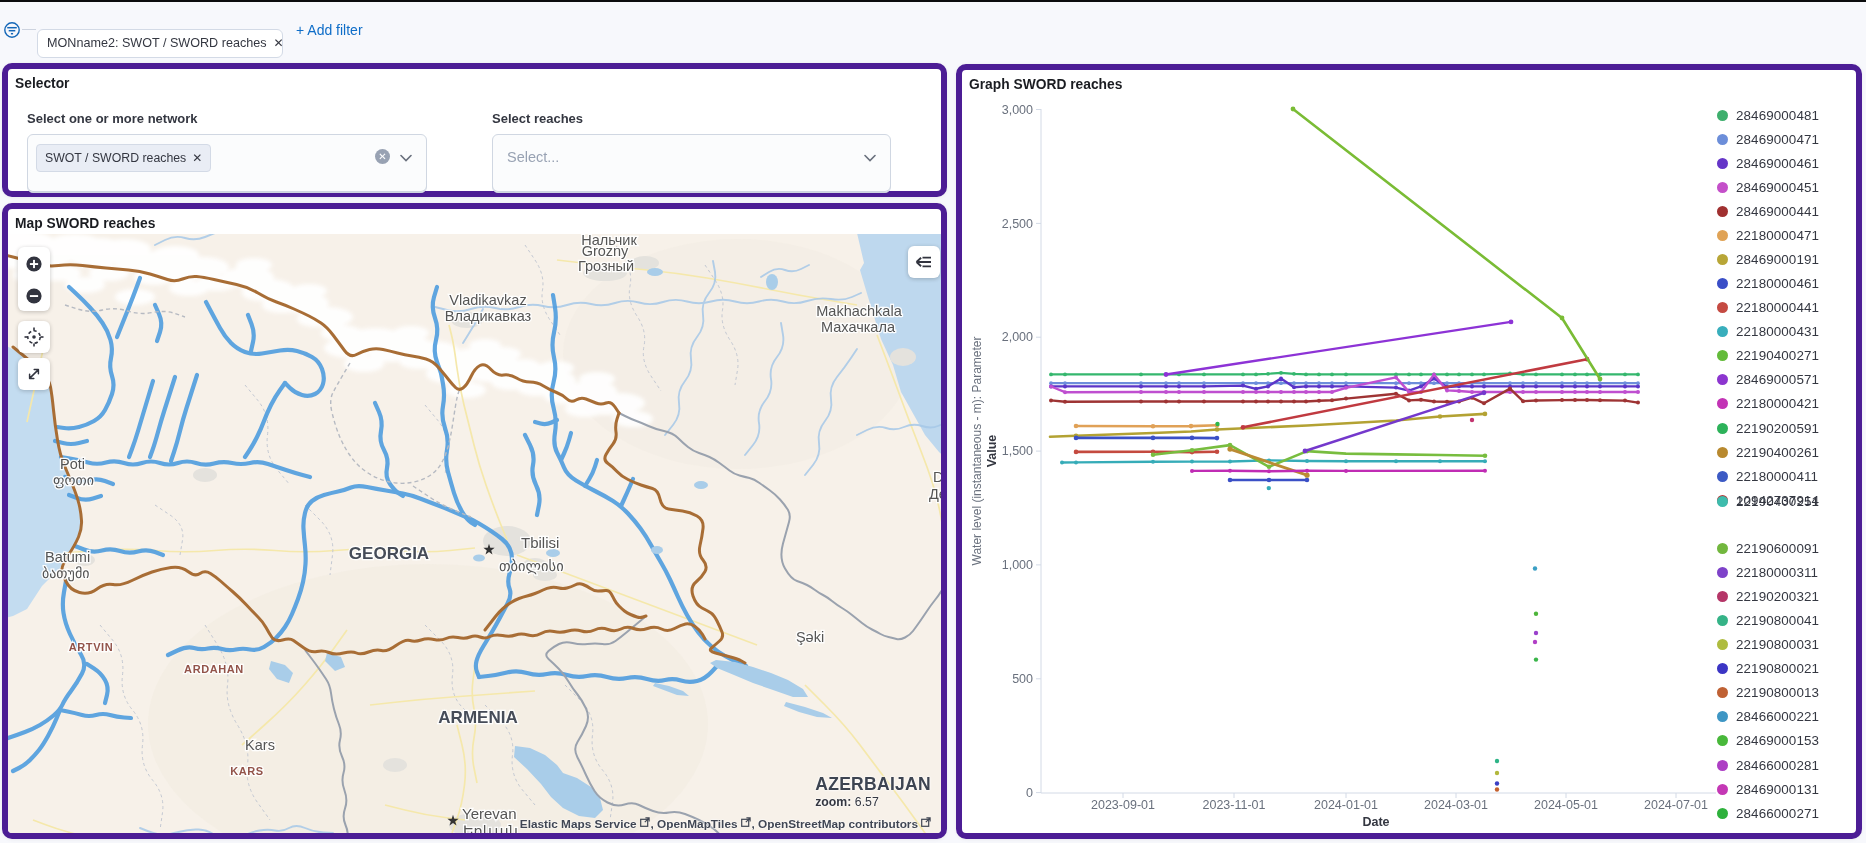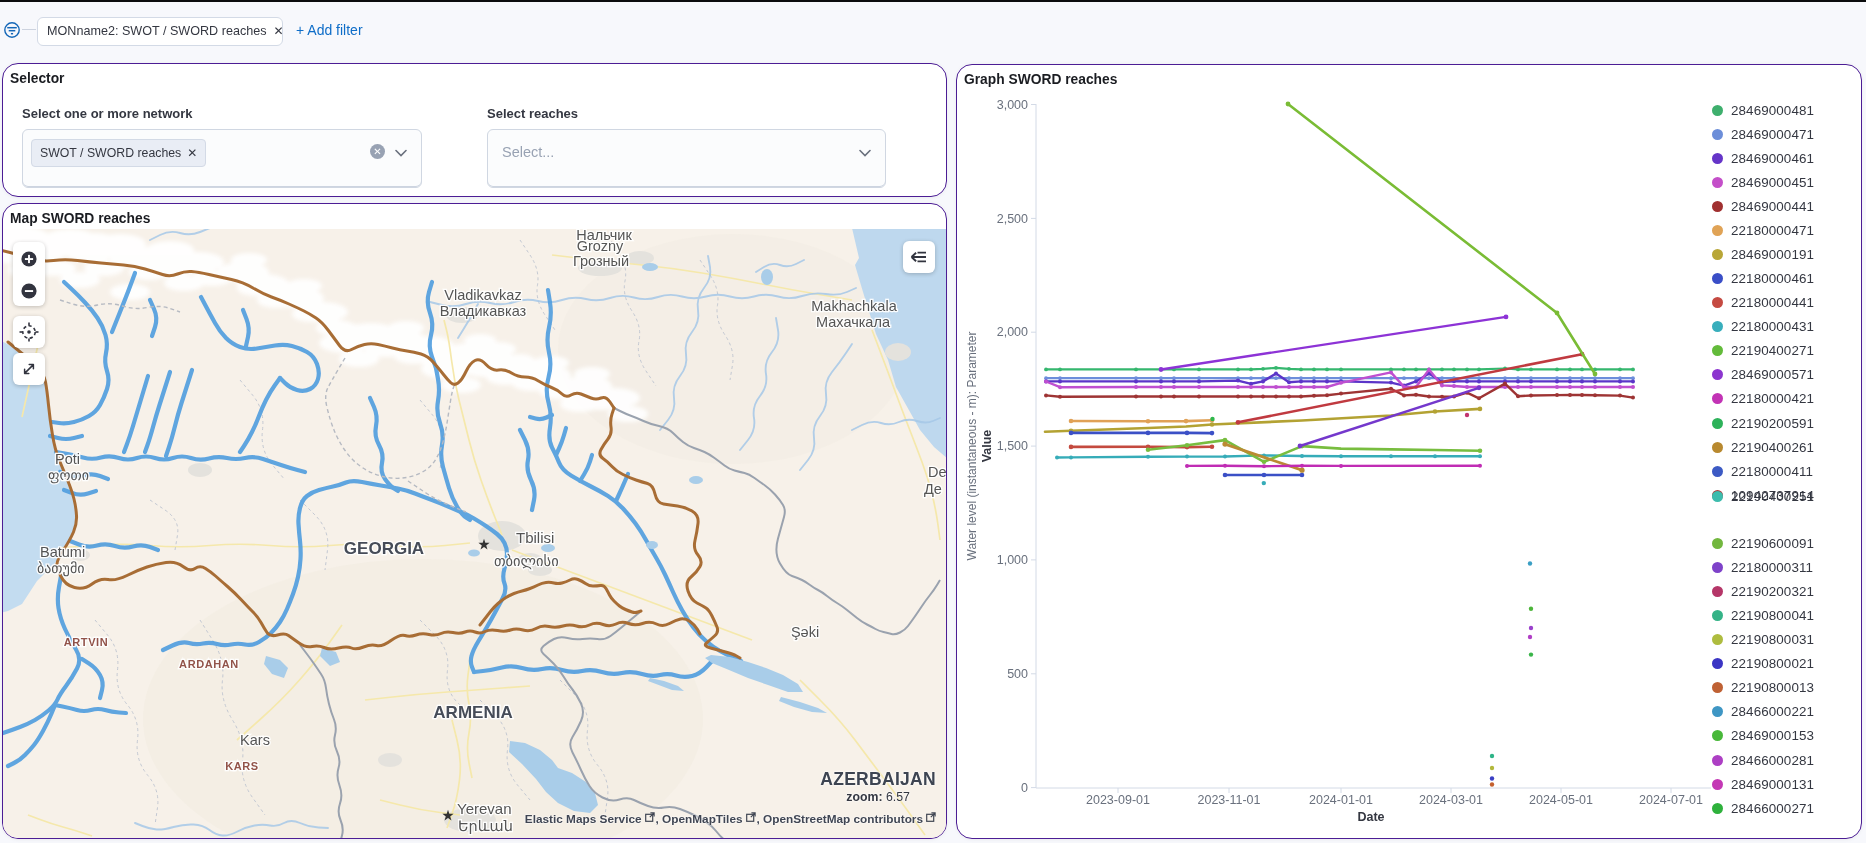--- a/index.html
+++ b/index.html
@@ -1,23 +1,23 @@
 <!DOCTYPE html>
 <html><head><meta charset="utf-8">
 <style>
 * { margin:0; padding:0; box-sizing:border-box; }
 html,body { width:1866px; height:843px; overflow:hidden;
   font-family:"Liberation Sans", sans-serif; background:#f7f8fc; }
 .topstrip { position:absolute; left:0; top:0; width:1866px; height:2px; background:#0b0c0e; }
-.panel { position:absolute; background:#fff; border:1px solid #4c1d95; border-radius:16px;
+.panel { position:absolute; background:#fff; border:6px solid #4c1d95; border-radius:10px;
   box-shadow:0 0.9px 4px -1px rgba(0,0,0,.08); }
 .ptitle { position:absolute; left:7px; top:7px; font-size:13.8px; font-weight:700; color:#1a1c21; }
 .filtericon { position:absolute; left:4px; top:22px; }
 .fconn { position:absolute; left:22px; top:29px; width:14px; height:1px; background:#cdd3df; }
-.fpill { position:absolute; left:37px; top:17px; width:246px; height:29px; background:#fff;
+.fpill { position:absolute; left:37px; top:29px; width:246px; height:29px; background:#fff;
   border:1px solid #d3dae6; border-radius:6px; font-size:12.6px; color:#343741;
   line-height:27px; padding-left:9px; white-space:nowrap; }
 .fpill .x { color:#343741; font-size:12px; margin-left:7px; }
 .addfilter { position:absolute; left:296px; top:22px; font-size:14px; color:#0e6dc8; }
 .combolabel { position:absolute; font-size:13px; font-weight:700; color:#343741; }
 .combo { position:absolute; height:59px; background:#fbfcfd; border:1px solid #d0d7e2;
   border-radius:6px; box-shadow:inset 0 -1px 0 #cdd4e0; }
 .cpill { position:absolute; left:8px; top:9px; height:28px; background:#e9edf5;
   border:1px solid #d3dae6; border-radius:4px; font-size:12.3px; color:#343741;
   line-height:26px; padding:0 8px; white-space:nowrap; }
@@ -27,21 +27,21 @@
   color:#fff; font-size:10px; line-height:15px; text-align:center; }
 .chev { position:absolute; width:12px; height:8px; }
 .chev svg { display:block; }
 .lgr { position:absolute; left:755px; height:17px; display:flex; align-items:center; }
 .lgd { width:11px; height:11px; border-radius:50%; display:inline-block; flex:none; }
 .lgt { font-size:13.4px; color:#343741; margin-left:8px; letter-spacing:0.1px; }
 .mapctl { position:absolute; background:#fff; border-radius:6px;
   box-shadow:0 1px 4px rgba(0,0,0,.22); }
 .attrib { position:absolute; right:9px; top:608px; font-size:11.8px; font-weight:700;
   color:#404653; text-shadow:0 0 2px #fff,0 0 2px #fff; }
-.azlabel { position:absolute; right:10px; top:565px; text-align:center;
+.azlabel { position:absolute; right:10px; top:565px; text-align:left;
   text-shadow:0 0 2px #fff,0 0 3px #fff; }
 .azlabel .c { font-size:17.5px; font-weight:700; color:#3d4451; letter-spacing:0.3px; }
 .azlabel .z { font-size:12.3px; color:#343741; }
 </style></head>
 <body>
 <div class="topstrip"></div>
 <div class="filtericon"><svg width="16" height="16" viewBox="0 0 16 16">
  <circle cx="8" cy="8" r="7.2" fill="none" stroke="#1467b8" stroke-width="1.4"></circle>
  <line x1="3.2" y1="5.7" x2="12.8" y2="5.7" stroke="#1467b8" stroke-width="1.5"></line>
  <line x1="4.7" y1="8.7" x2="11.3" y2="8.7" stroke="#1467b8" stroke-width="1.5"></line>

